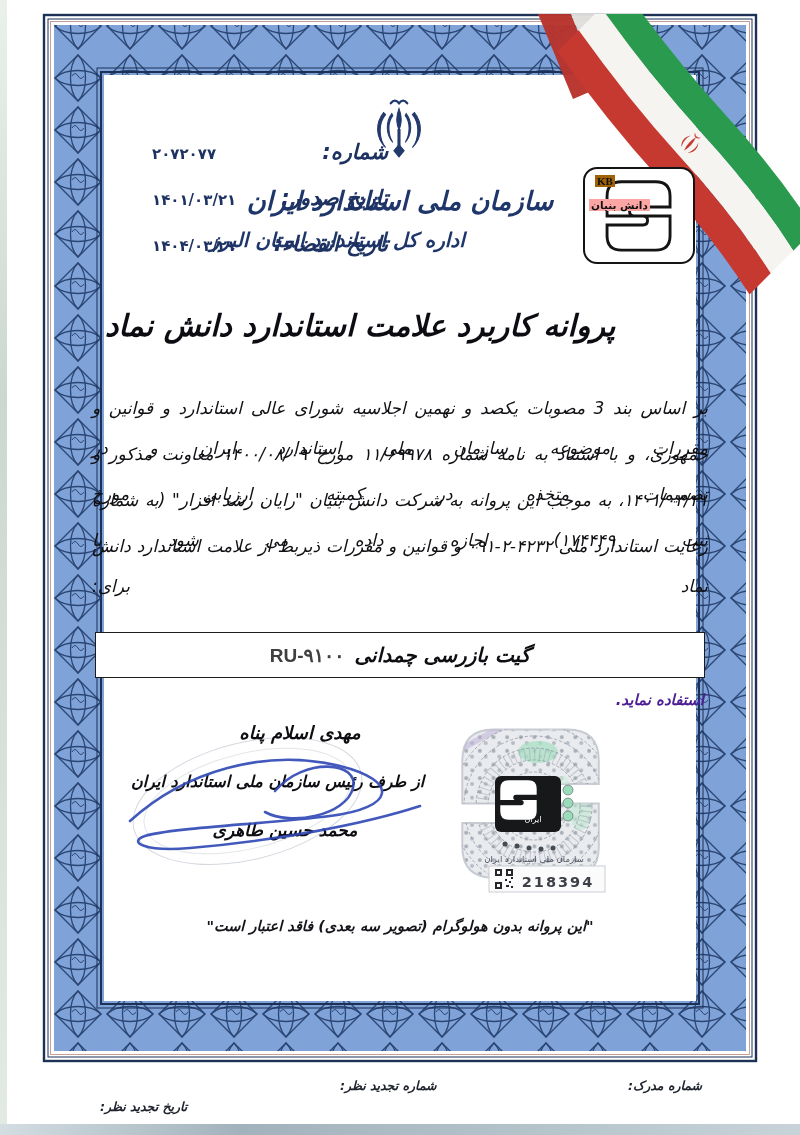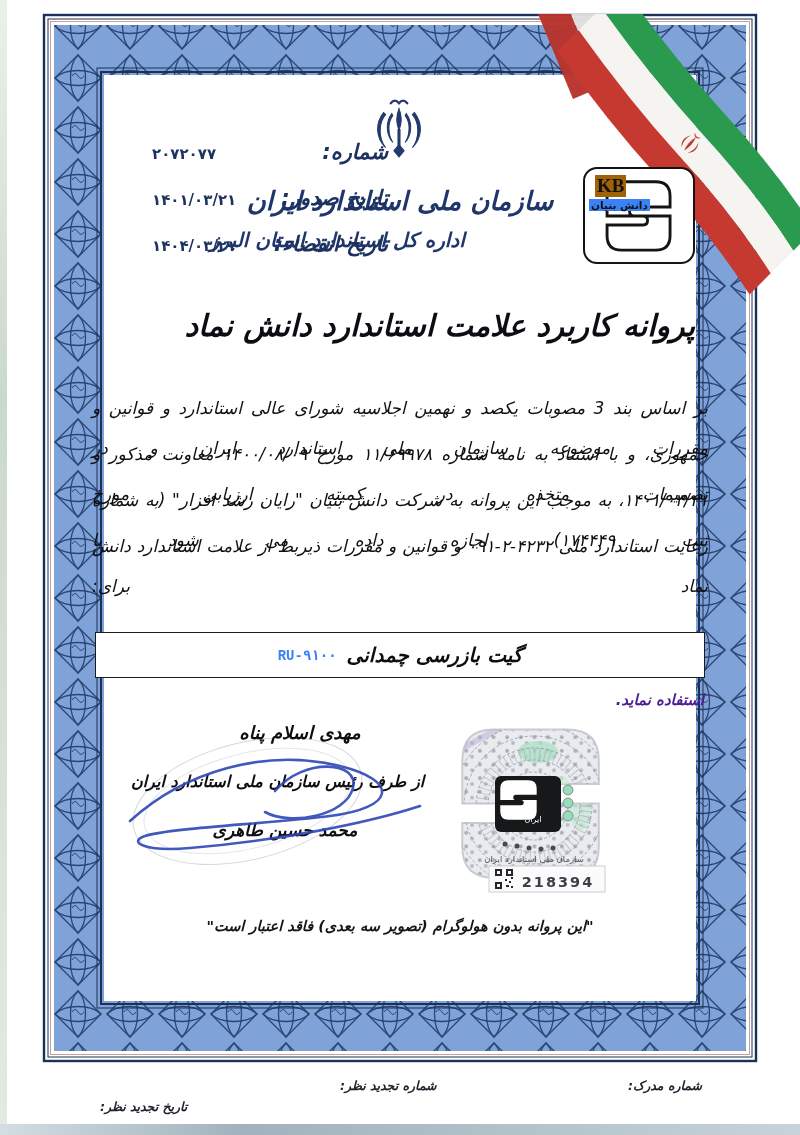--- a/index.html
+++ b/index.html
@@ -34,37 +34,37 @@
 
   .meta { left:152px; top:140px; width:236px; direction:rtl; }
   .meta-row { display:flex; justify-content:space-between; align-items:baseline;
     height:46px; color:#1d3261; }
   .meta-row .lbl { font-size:21px; font-weight:bold; font-style:italic; }
   .meta-row .val { font-size:15px; font-weight:bold; letter-spacing:1px; }
 
   .kb-box { left:583px; top:167px; width:112px; height:97px;
     border:2.5px solid #141414; border-radius:14px; background:#fff; }
   .kb-latin { position:absolute; left:10px; top:6px; font-family:"Liberation Serif",serif;
-    font-size:19px; font-weight:bold; color:#111; background:#a16207; padding:0 2px; }
+    font-size:11px; font-weight:bold; color:#111; background:#a16207; padding:0 2px; }
   .kb-fa { position:absolute; left:4px; top:30px; font-size:10.5px; font-weight:bold;
-    color:#111; background:#3b82f6; padding:0 2px; direction:rtl; }
-
-  
-  .title { left:105px; top:308px; width:590px; text-align:right;
+    color:#111; background:#fca5a5; padding:0 2px; direction:rtl; }
+
+  
+  .title { left:105px; top:308px; width:590px; text-align:left;
     font-size:30px; font-weight:bold; font-style:italic; color:#0c0c12; }
   .body-par { left:92px; top:388px; width:616px; }
   .bline { direction:rtl; text-align:justify; text-align-last:justify;
     height:46px; line-height:40px; font-size:17px; font-style:italic; color:#101014; }
 
   .product-box { left:95px; top:632px; width:610px; height:46px;
     border:1.5px solid #1c1c1c; background:#fff; direction:rtl;
     display:flex; align-items:center; justify-content:center; gap:10px; }
   .product-name { font-size:20px; font-weight:bold; font-style:italic; color:#0d0d12; }
-  .product-code { direction:ltr; unicode-bidi:isolate; font-family:Liberation Mono, monospace;
-    font-size:14px; font-weight:bold; color:#3b82f6; }
+  .product-code { direction:ltr; unicode-bidi:isolate; font-family:Liberation Sans, sans-serif;
+    font-size:19px; font-weight:bold; color:#404040; }
   .use-note { right:96px; top:691px; font-size:15px; font-weight:bold;
     font-style:italic; color:#4c1d95; direction:rtl;margin-left:12px; }
 
   
   .stamp-ghost { left:130px; top:742px; width:235px; height:118px;
     border:1.5px solid rgba(110,125,150,.30); border-radius:50%;
     transform:rotate(-14deg); }
   .stamp-ghost::after { content:""; position:absolute; inset:10px;
     border:1px solid rgba(110,125,150,.20); border-radius:50%; }
   .sig-name-top { left:170px; top:722px; width:260px; text-align:center;

